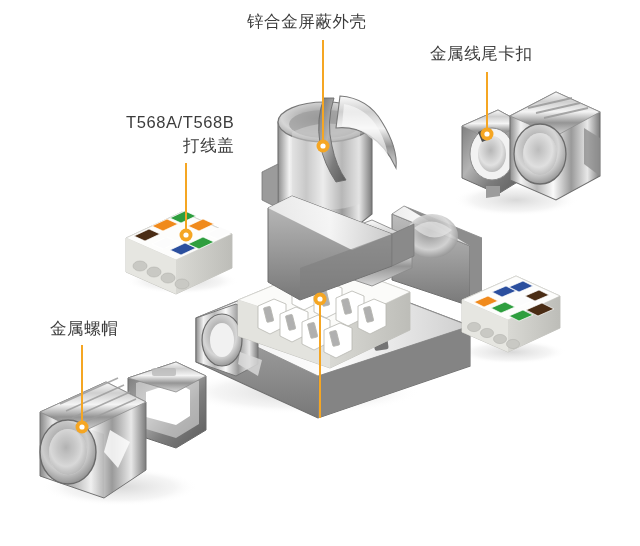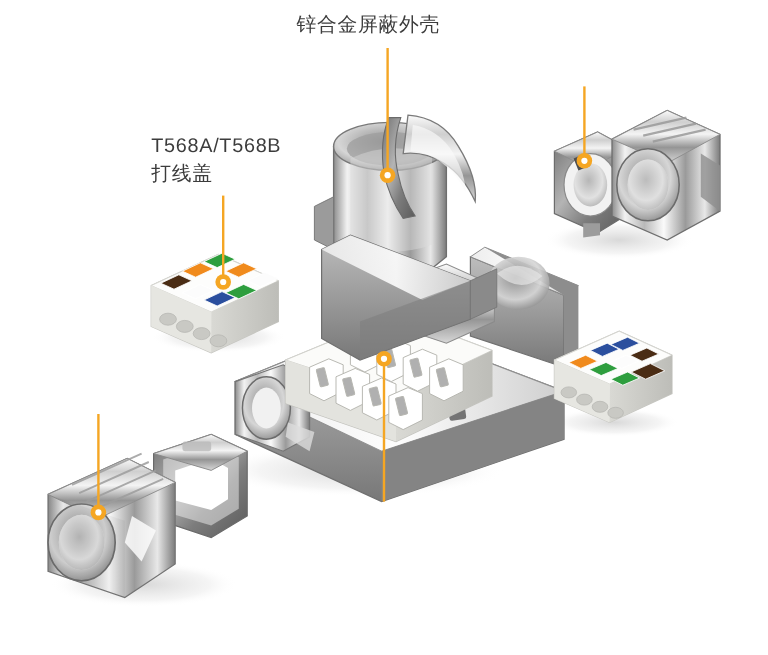--- a/index.html
+++ b/index.html
@@ -27,21 +27,21 @@
     position: absolute;
     color: #3c3c3c;
     font-size: 16.5px;
     line-height: 23px;
     letter-spacing: 0.6px;
     white-space: pre;
     font-weight: 400;
   }
   .label-shell   { left: 247px; top: 10px; }
   .label-clip    { left: 430px; top: 42px; }
-  .label-cap     { left: 126px; top: 111px; text-align: left; }
+  .label-cap     { left: 126px; top: 111px; text-align: right; }
   .label-nut     { left: 50px;  top: 317px; }
   .label-idc     { left: 272px; top: 424px; font-weight: 700; letter-spacing: 0.2px; }
 </style>
 </head>
 <body>
 
 <div id="stage">
 
   <svg id="artboard" viewBox="0 0 640 546">
     <defs>
@@ -302,19 +302,21 @@
         <circle cx="82" cy="427" r="6.5" fill="#F5A623"></circle>
         <circle cx="82" cy="427" r="2.6" fill="#ffffff"></circle>
         <line x1="320" y1="418" x2="320" y2="302" stroke="#F5A623" stroke-width="2"></line>
         <circle cx="320" cy="299" r="6.5" fill="#F5A623"></circle>
         <circle cx="320" cy="299" r="2.6" fill="#ffffff"></circle>
       </g>
   </svg>
 
   <div class="callout-label label-shell">锌合金屏蔽外壳</div>
 
+  <div class="callout-label label-clip">金属线尾卡扣</div>
 
   <div class="callout-label label-cap">T568A/T568B
 打线盖</div>
 
+  <div class="callout-label label-nut">金属螺帽</div>
 
 
 </div>
 
 </body></html>

